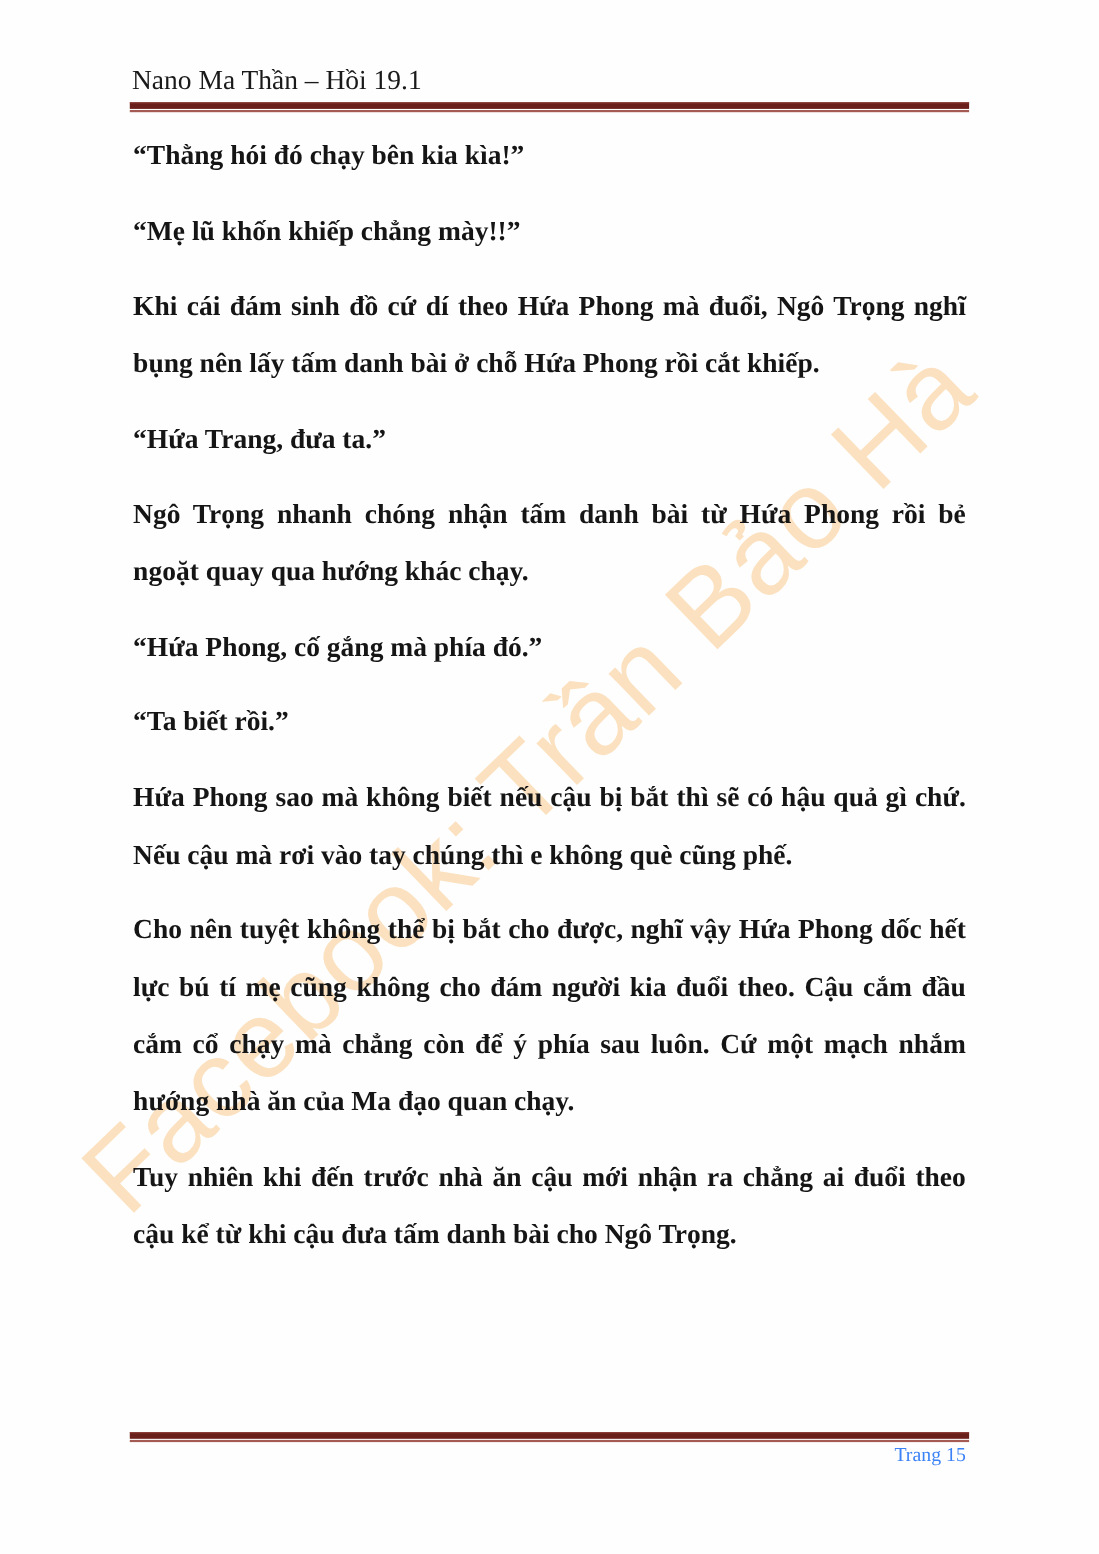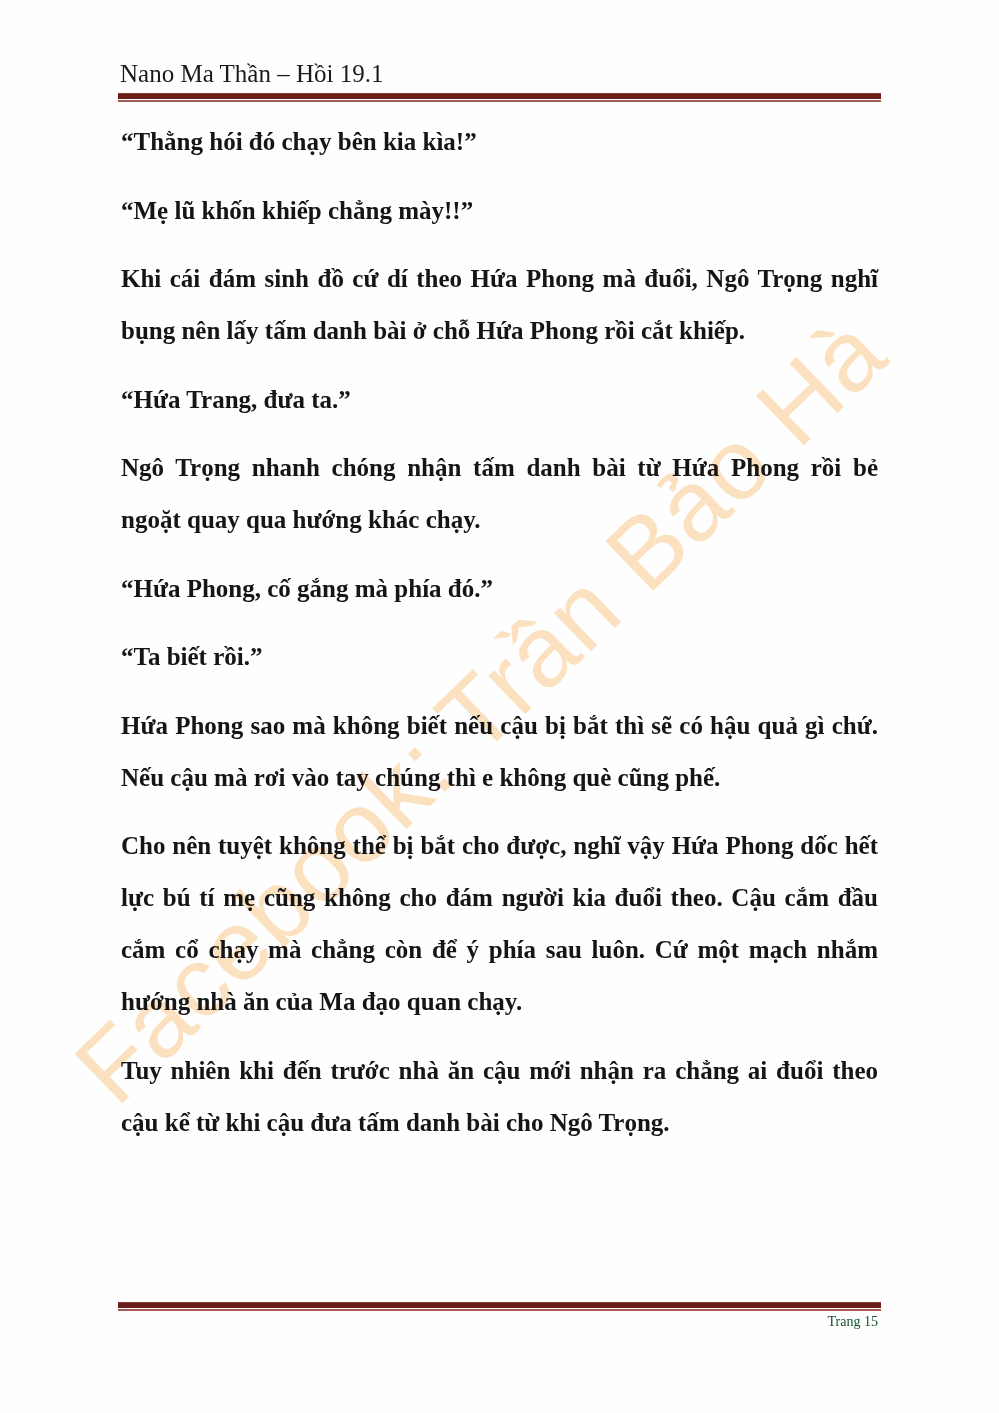--- a/index.html
+++ b/index.html
@@ -64,23 +64,23 @@
     }
     .para {
       margin: 0 0 16.5px 0;
       text-align: justify;
       text-align-last: left;
     }
     .footer {
       position: absolute;
       right: 121px;
       top: 1309px;
-      font-size: 14px;
+      font-size: 18px;
       line-height: 26px;
-      color: #14532d;
+      color: #3b82f6;
     }
     .watermark {
       position: absolute;
       left: 480px;
       top: 710px;
       transform: translate(-50%, -50%) rotate(-44deg);
       font-family: "Liberation Sans", "DejaVu Sans", sans-serif;
       font-size: 100px;
       white-space: nowrap;
       color: rgba(246, 178, 90, 0.38);

